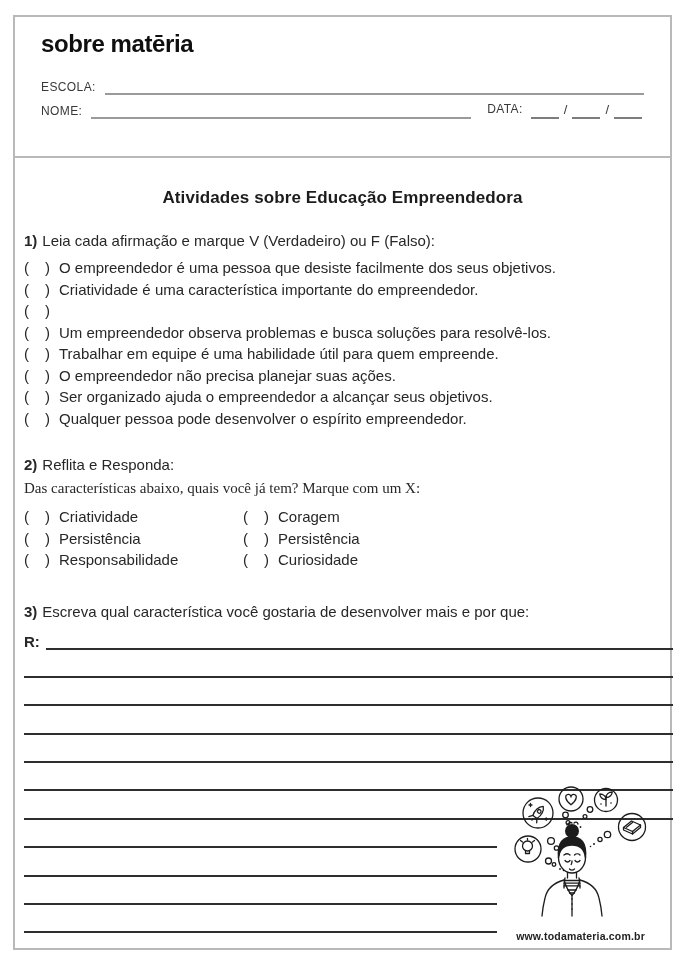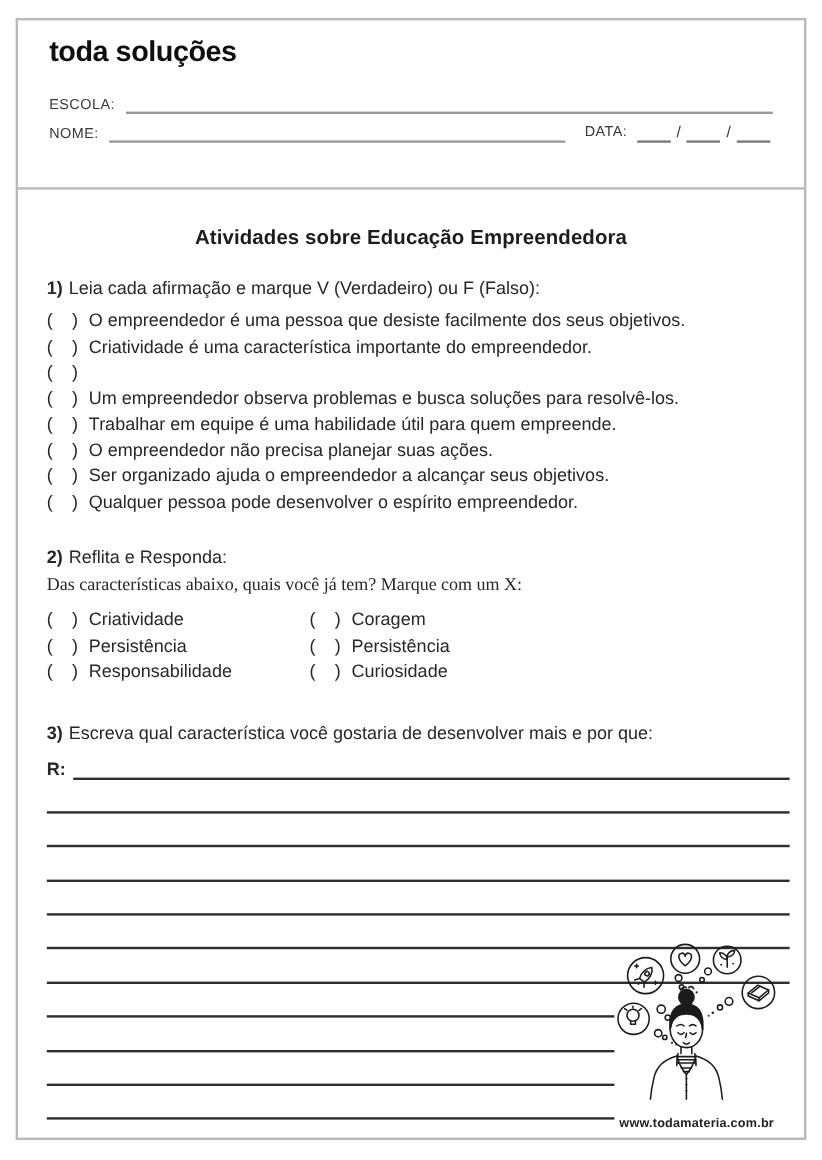--- a/index.html
+++ b/index.html
@@ -22,21 +22,21 @@
     line-height:15px; white-space:nowrap; }
   .fill-line { flex:1 1 auto; border-bottom:2px solid #9a9a9a; height:15px;
     margin-left:9px; }
   .date-group { flex:0 0 auto; display:flex; align-items:flex-start;
     margin-left:16px; }
   .date-slot { width:28px; height:15px; border-bottom:2px solid #7d7d7d;
     margin:0 2px; }
   .date-sep { font-size:13px; color:#383838; line-height:15px; margin:0 3px; }
 
   
-  .main { position:relative; padding:0 24px; }
+  .main { position:relative; padding:0 9px; }
   .ws-title { margin-top:30px; text-align:center; font-size:17px;
     font-weight:bold; color:#1c1c1c; letter-spacing:0.1px; }
   .q-prompt { font-size:15px; line-height:18px; white-space:nowrap; }
   .qnum { font-weight:bold; margin-right:5px; }
   .q1-prompt { margin-top:24px; }
   .check-list { margin-top:7px; }
   .check-row { display:flex; align-items:center; height:21.5px;
     white-space:nowrap; font-size:15px; }
   .parens { display:inline-flex; justify-content:space-between; width:26px;
     flex:0 0 auto; margin-right:9px; font-size:15px; }
@@ -60,21 +60,21 @@
     height:132px; }
   .site-url { position:absolute; right:25px; bottom:6px; font-size:10.5px;
     font-weight:bold; letter-spacing:0.2px; color:#222; }
 </style>
 </head>
 <body>
 
 <div class="page">
 
   <div class="sheet-header">
-    <div class="brand-logo">toda soluções</div>
+    <div class="brand-logo">sobre matēria</div>
 
     <div class="form-row row-school">
       <span class="form-label">ESCOLA:</span>
       <span class="fill-line"></span>
     </div>
 
     <div class="form-row row-name">
       <span class="form-label">NOME:</span>
       <span class="fill-line"></span>
       <span class="date-group">

